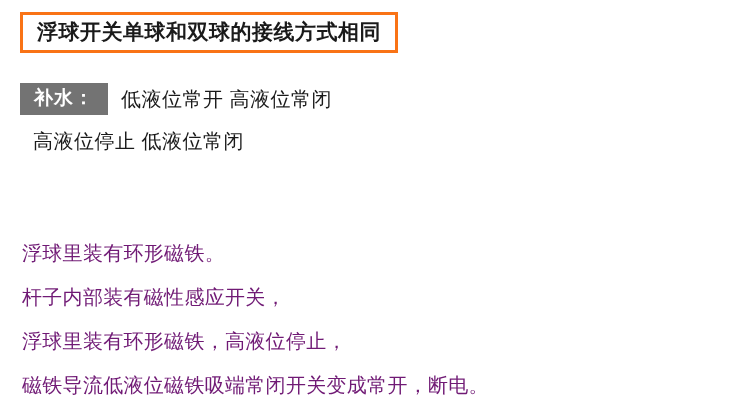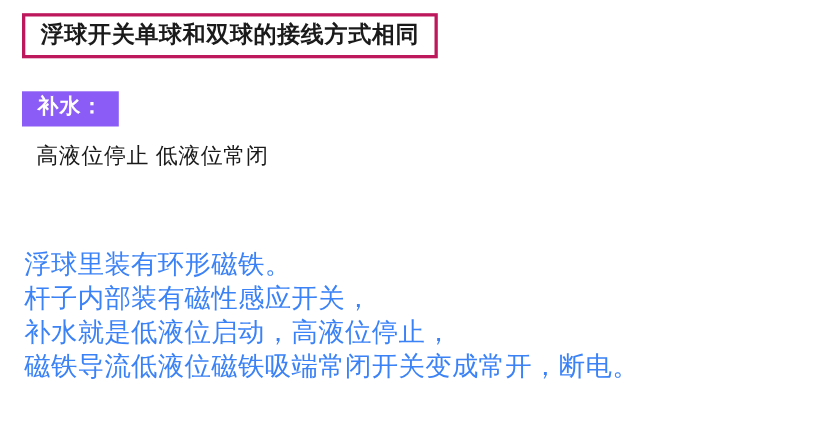--- a/index.html
+++ b/index.html
@@ -22,21 +22,21 @@
   }
 
   
   .title-wrap {
     position: absolute;
     left: 20px;
     top: 12px;
   }
   .title-box {
     display: inline-block;
-    border: 3px solid #be185d;
+    border: 3px solid #f97316;
     padding: 5px 14px 7px 14px;
     box-sizing: border-box;
   }
   .title-text {
     font-size: 21px;
     font-weight: bold;
     color: #1a1a1a;
     letter-spacing: 0.5px;
     line-height: 1.1;
     white-space: nowrap;
@@ -48,21 +48,21 @@
     left: 20px;
     top: 78px;
     width: 700px;
   }
   .row {
     display: flex;
     align-items: center;
     height: 42px;
   }
   .tag {
-    background: #8b5cf6;
+    background: #737373;
     color: #ffffff;
     font-size: 19px;
     font-weight: bold;
     padding: 4px 10px 6px 10px;
     min-width: 88px;
     box-sizing: border-box;
     text-align: center;
     letter-spacing: 1px;
     line-height: 1.15;
     white-space: nowrap;
@@ -76,51 +76,53 @@
   }
 
   
   .notes {
     position: absolute;
     left: 22px;
     top: 225px;
     width: 710px;
   }
   .note-line {
-    font-size: 24px;
+    font-size: 20px;
     line-height: 31px;
-    color: #3b82f6;
+    color: #701a75;
     white-space: nowrap;
     letter-spacing: 0.3px;
+    margin-top: 13px;
   }
 </style>
 </head>
 <body>
 
 <div class="page">
 
   <div class="title-wrap">
     <div class="title-box">
       <div class="title-text">浮球开关单球和双球的接线方式相同</div>
     </div>
   </div>
 
   <div class="rows">
 
     <div class="row">
       <div class="tag">补水：</div>
+      <div class="row-text">低液位常开 高液位常闭</div>
     </div>
 
     <div class="row">
       <div class="row-text">高液位停止 低液位常闭</div>
     </div>
 
 
   </div>
 
   <div class="notes">
     <div class="note-line">浮球里装有环形磁铁。</div>
     <div class="note-line">杆子内部装有磁性感应开关，</div>
-    <div class="note-line">补水就是低液位启动，高液位停止，</div>
+    <div class="note-line">浮球里装有环形磁铁，高液位停止，</div>
     <div class="note-line">磁铁导流低液位磁铁吸端常闭开关变成常开，断电。</div>
   </div>
 
 </div>
 
 </body></html>

